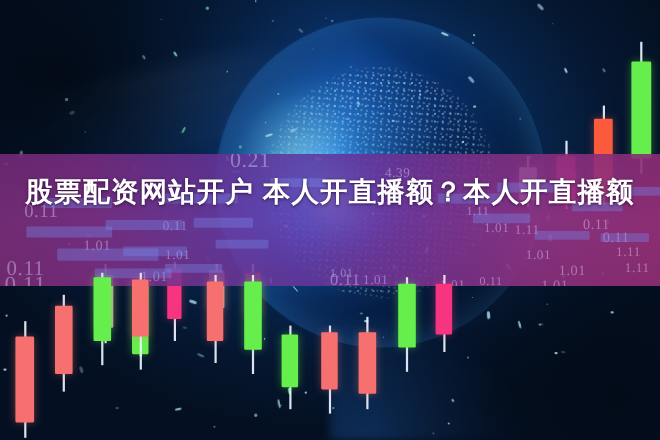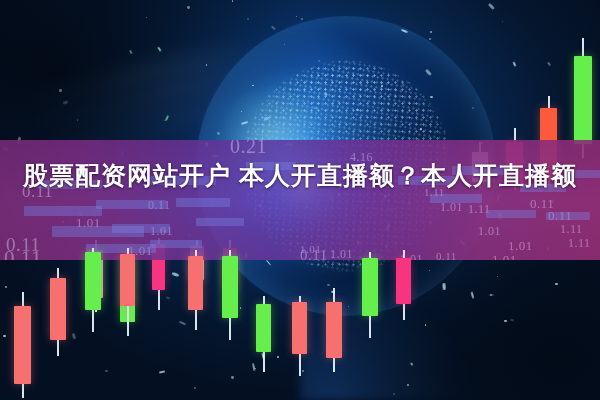--- a/index.html
+++ b/index.html
@@ -395,22 +395,22 @@
   <div class="band" id="band" style="top: 140px; height: 120px;">
     <div class="band-tint"></div>
     <div class="band-nums" id="band-nums">
         <div class="num" style="left: 22px; top: 42px; font-size: 17px;">0.11</div>
         <div class="num" style="left: 6px; top: 94px; font-size: 19px;">0.11</div>
         <div class="num" style="left: 4px; top: 106px; font-size: 21px;">0.11</div>
         <div class="num" style="left: 76px; top: 75px; font-size: 13px;">1.01</div>
         <div class="num" style="left: 128px; top: 103px; font-size: 13px;">1.01</div>
         <div class="num" style="left: 150px; top: 84px; font-size: 12px;">1.01</div>
         <div class="num" style="left: 148px; top: 58px; font-size: 12px;">0.11</div>
-        <div class="num" style="left: 230px; top: -5px; font-size: 20px;">0.21</div>
-        <div class="num" style="left: 350px; top: 10px; font-size: 12px;">4.16</div>
+        <div class="num" style="left: 209px; top: -5px; font-size: 20px;">0.21</div>
+        <div class="num" style="left: 350px; top: 10px; font-size: 12px;">4.39</div>
         <div class="num" style="left: 330px; top: 107px; font-size: 12px;">1.01</div>
         <div class="num" style="left: 300px; top: 103px; font-size: 11px;">1.01</div>
         <div class="num" style="left: 300px; top: 107px; font-size: 15px;">0.11</div>
         <div class="num" style="left: 440px; top: 60px; font-size: 12px;">1.01</div>
         <div class="num" style="left: 468px; top: 62px; font-size: 12px;">1.11</div>
         <div class="num" style="left: 478px; top: 84px; font-size: 12px;">1.01</div>
         <div class="num" style="left: 530px; top: 56px; font-size: 13px;">0.11</div>
         <div class="num" style="left: 548px; top: 68px; font-size: 13px;">0.11</div>
         <div class="num" style="left: 560px; top: 82px; font-size: 12px;">1.11</div>
         <div class="num" style="left: 568px; top: 96px; font-size: 12px;">1.11</div>

